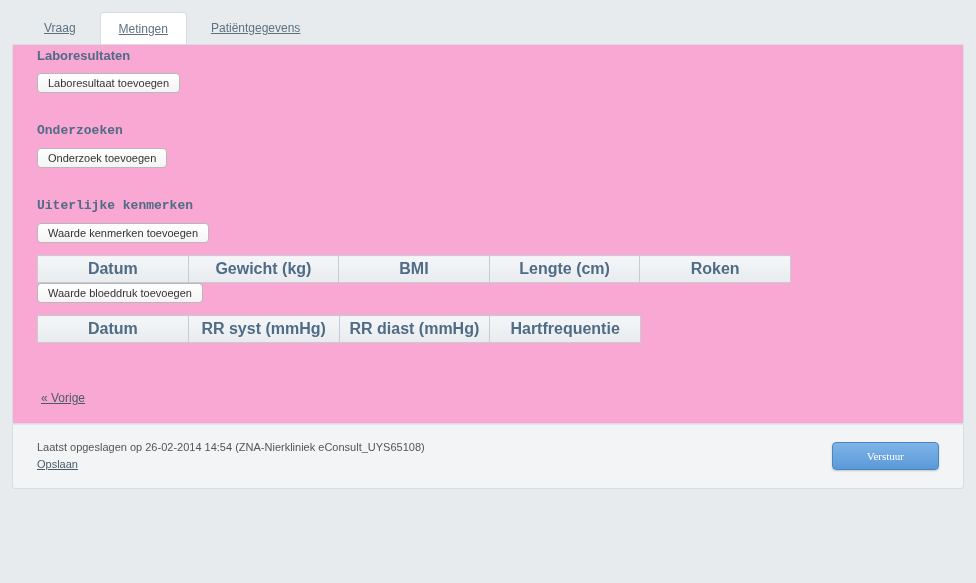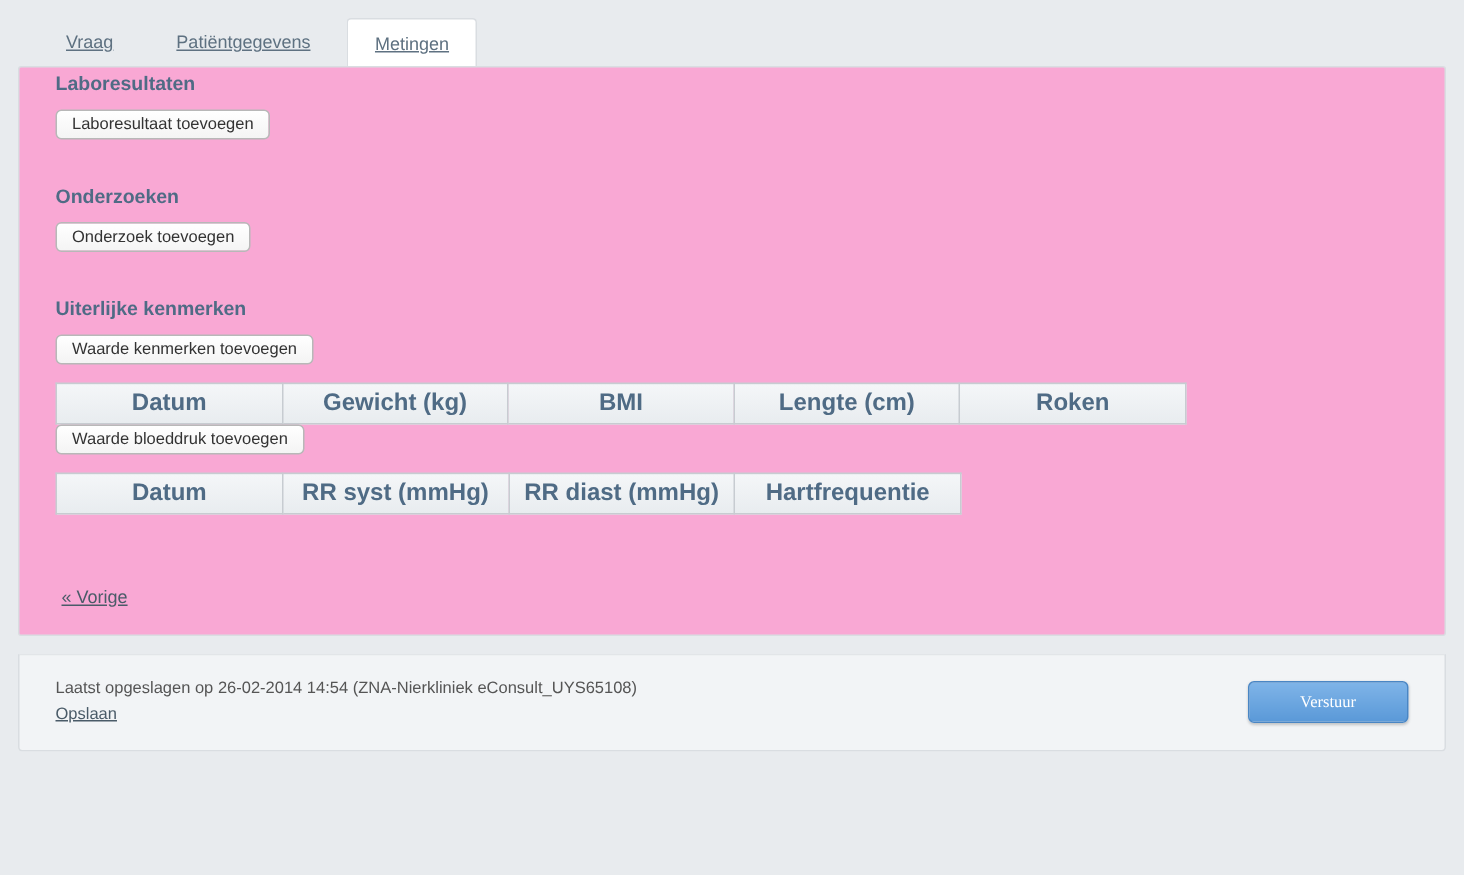--- a/index.html
+++ b/index.html
@@ -45,21 +45,21 @@
       position: relative;
     }
     .section-title {
       color: #4f6b85;
       font-weight: bold;
       font-size: 13px;
       margin-top: 4px;
       margin-bottom: 10px;
     }
     .section-title.first { margin-top: 0; }
-    .section-title:not(.first) { margin-top: 28px; }
+    .section-title:not(.first) { margin-top: 28px; font-family: Liberation Mono, monospace; }
     .btn-small {
       font-family: inherit;
       font-size: 11px;
       padding: 3px 10px;
       background: linear-gradient(#ffffff, #f4f4f4);
       border: 1px solid #b8b8b8;
       border-radius: 4px;
       color: #333;
       cursor: pointer;
       margin-bottom: 2px;
@@ -93,21 +93,21 @@
     .footer {
       background: #f2f4f6;
       border: 1px solid #d9dde1;
       border-top: 1px solid #e2e5e8;
       border-bottom-left-radius: 3px;
       border-bottom-right-radius: 3px;
       padding: 14px 24px 16px 24px;
       display: flex;
       justify-content: space-between;
       align-items: center;
-      margin-top: 12px;
+      margin-top: 0;
     }
     .footer-left {
       color: #555;
       font-size: 11px;
       line-height: 1.5;
     }
     .footer-left a {
       color: #4a5b68;
       text-decoration: underline;
       cursor: pointer;
@@ -123,22 +123,22 @@
       box-shadow: 0 1px 2px rgba(0,0,0,0.2);
       font-family: Liberation Serif, serif;
     }
   </style>
 </head>
 <body>
 
 <div class="page">
   <div class="tabs">
     <div class="tab">Vraag</div>
+    <div class="tab active">Metingen</div>
     <div class="tab">Patiëntgegevens</div>
-    <div class="tab active">Metingen</div>
   </div>
 
   <div class="panel">
 
     <div class="section-title first">Laboresultaten</div>
     <button class="btn-small">Laboresultaat toevoegen</button>
 
     <div class="section-title">Onderzoeken</div>
     <button class="btn-small">Onderzoek toevoegen</button>
 

